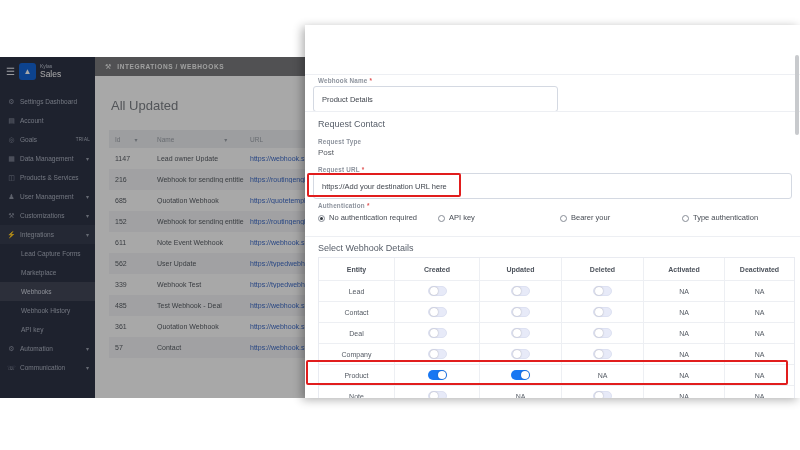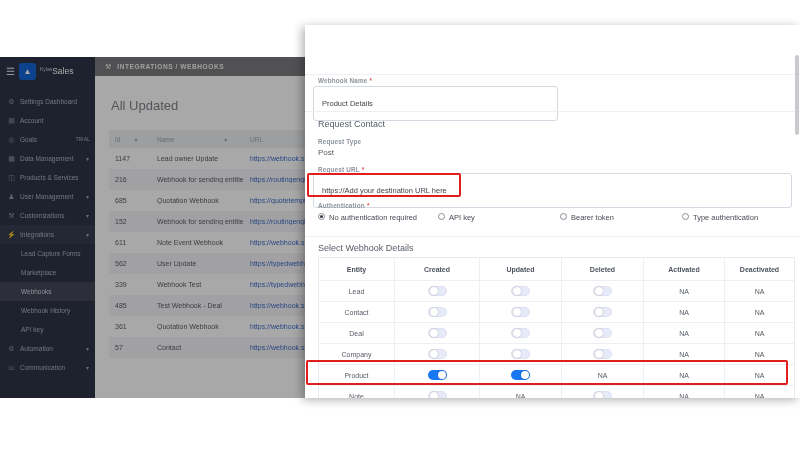--- a/index.html
+++ b/index.html
@@ -5,21 +5,21 @@
   *{margin:0;padding:0;box-sizing:border-box}
   html,body{width:800px;height:450px;background:#fff;font-family:"Liberation Sans",sans-serif;overflow:hidden}
   .stage{position:absolute;left:0;top:0;width:800px;height:450px;background:#fff}
 
   
   .app{position:absolute;left:0;top:57px;width:800px;height:341px;background:#fff;overflow:hidden}
   .sidebar{position:absolute;left:0;top:0;width:95px;height:341px;background:#2e3447;display:flex;flex-direction:column}
   .logo-row{height:26px;display:flex;align-items:center;gap:4px;padding:3px 0 0 6px}
   .hamburger{font-size:10px;color:#e8eaf0;line-height:1;cursor:pointer}
   .logo-box{width:17px;height:17px;border-radius:3px;background:#1566d8;color:#fff;display:flex;align-items:center;justify-content:center;font-size:8px}
-  .brand-col{display:flex;flex-direction:row;line-height:1.1}
+  .brand-col{display:flex;flex-direction:column;line-height:1.1}
   .brand-top{font-size:5px;color:#c2c8d4}
   .brand-bottom{font-size:8.5px;color:#fff}
   .side-list{display:flex;flex-direction:column;padding-top:9px}
   .side-item{height:19px;display:flex;align-items:center;gap:4px;padding-left:7px;color:#aeb4c2;font-size:6.5px;cursor:pointer}
   .side-item.child{padding-left:21px}
   .side-item.active{background:rgba(255,255,255,.10);color:#d6dae4}
   .side-item.open{background:rgba(255,255,255,.05)}
   .si-icon{width:9px;font-size:7px;color:#8d93a3;text-align:center}
   .si-caret{margin-left:auto;padding-right:6px;font-size:6px;color:#9aa0ae}
   .si-badge{margin-left:auto;padding-right:5px;font-size:4.5px;letter-spacing:.3px;color:#b9bfcc}
@@ -43,23 +43,23 @@
 
   .dim{position:absolute;left:0;top:57px;width:800px;height:341px;background:rgba(0,0,0,.34)}
 
   
   .panel{position:absolute;left:305px;top:25px;width:495px;height:373px;background:#fff;box-shadow:-3px 2px 9px rgba(0,0,0,.30);overflow:hidden}
   .ptitle{position:absolute;left:13px;top:7px;font-size:13px;font-weight:500;color:#2b7bf3}
   .pdiv{position:absolute;left:0;right:0;height:1px;background:#edeff3}
   .flabel{position:absolute;left:13px;font-size:6.3px;font-weight:bold;color:#8d939d;letter-spacing:.2px}
   .req{color:#e05252;margin-left:2px}
   .sect{position:absolute;left:13px;font-size:9px;color:#565d68}
-  .pinput{position:absolute;left:8px;height:35px;border:1px solid #d4d9e2;border-radius:3px;font-size:7.5px;color:#41464e;padding:0 8px;background:#fff;font-family:"Liberation Sans",sans-serif}
+  .pinput{position:absolute;left:8px;height:26px;border:1px solid #d4d9e2;border-radius:3px;font-size:7.5px;color:#41464e;padding:0 8px;background:#fff;font-family:"Liberation Sans",sans-serif}
   .pval{position:absolute;left:13px;font-size:8px;color:#565b62}
-  .radio-opt{position:absolute;top:188px;display:flex;align-items:flex-start;gap:4px;cursor:pointer}
+  .radio-opt{position:absolute;top:188px;display:flex;align-items:flex-end;gap:4px;cursor:pointer}
   .rdot{width:7px;height:7px;border:1px solid #878d96;border-radius:50%;display:inline-block;position:relative;background:#fff}
   .rdot.sel::after{content:"";position:absolute;left:1px;top:1px;right:1px;bottom:1px;background:#33383f;border-radius:50%}
   .rlabel{font-size:7.5px;color:#474c54}
   .o0{left:13px}.o1{left:133px}.o2{left:255px}.o3{left:377px}
 
   .etable{position:absolute;left:13px;top:232px;width:477px;border:1px solid #e9ebf1}
   .ehead,.erow{display:grid;grid-template-columns:75px 85px 82px 82px 81px 1fr}
   .ehead{height:22px}
   .erow{height:21px;border-top:1px solid #edeff3}
   .ec{display:flex;align-items:center;justify-content:center;font-size:7px;color:#545a63;border-left:1px solid #edeff3;height:100%}
@@ -255,21 +255,21 @@
     <div class="radio-opt o0">
         <span class="rdot sel"></span>
         <span class="rlabel">No authentication required</span>
       </div>
     <div class="radio-opt o1">
         <span class="rdot"></span>
         <span class="rlabel">API key</span>
       </div>
     <div class="radio-opt o2">
         <span class="rdot"></span>
-        <span class="rlabel">Bearer token</span>
+        <span class="rlabel">Bearer your</span>
       </div>
     <div class="radio-opt o3">
         <span class="rdot"></span>
         <span class="rlabel">Type authentication</span>
       </div>
 
     <div class="pdiv" style="top:211px"></div>
     <div class="sect" style="top:218px">Select Webhook Details</div>
 
     <div class="etable">

